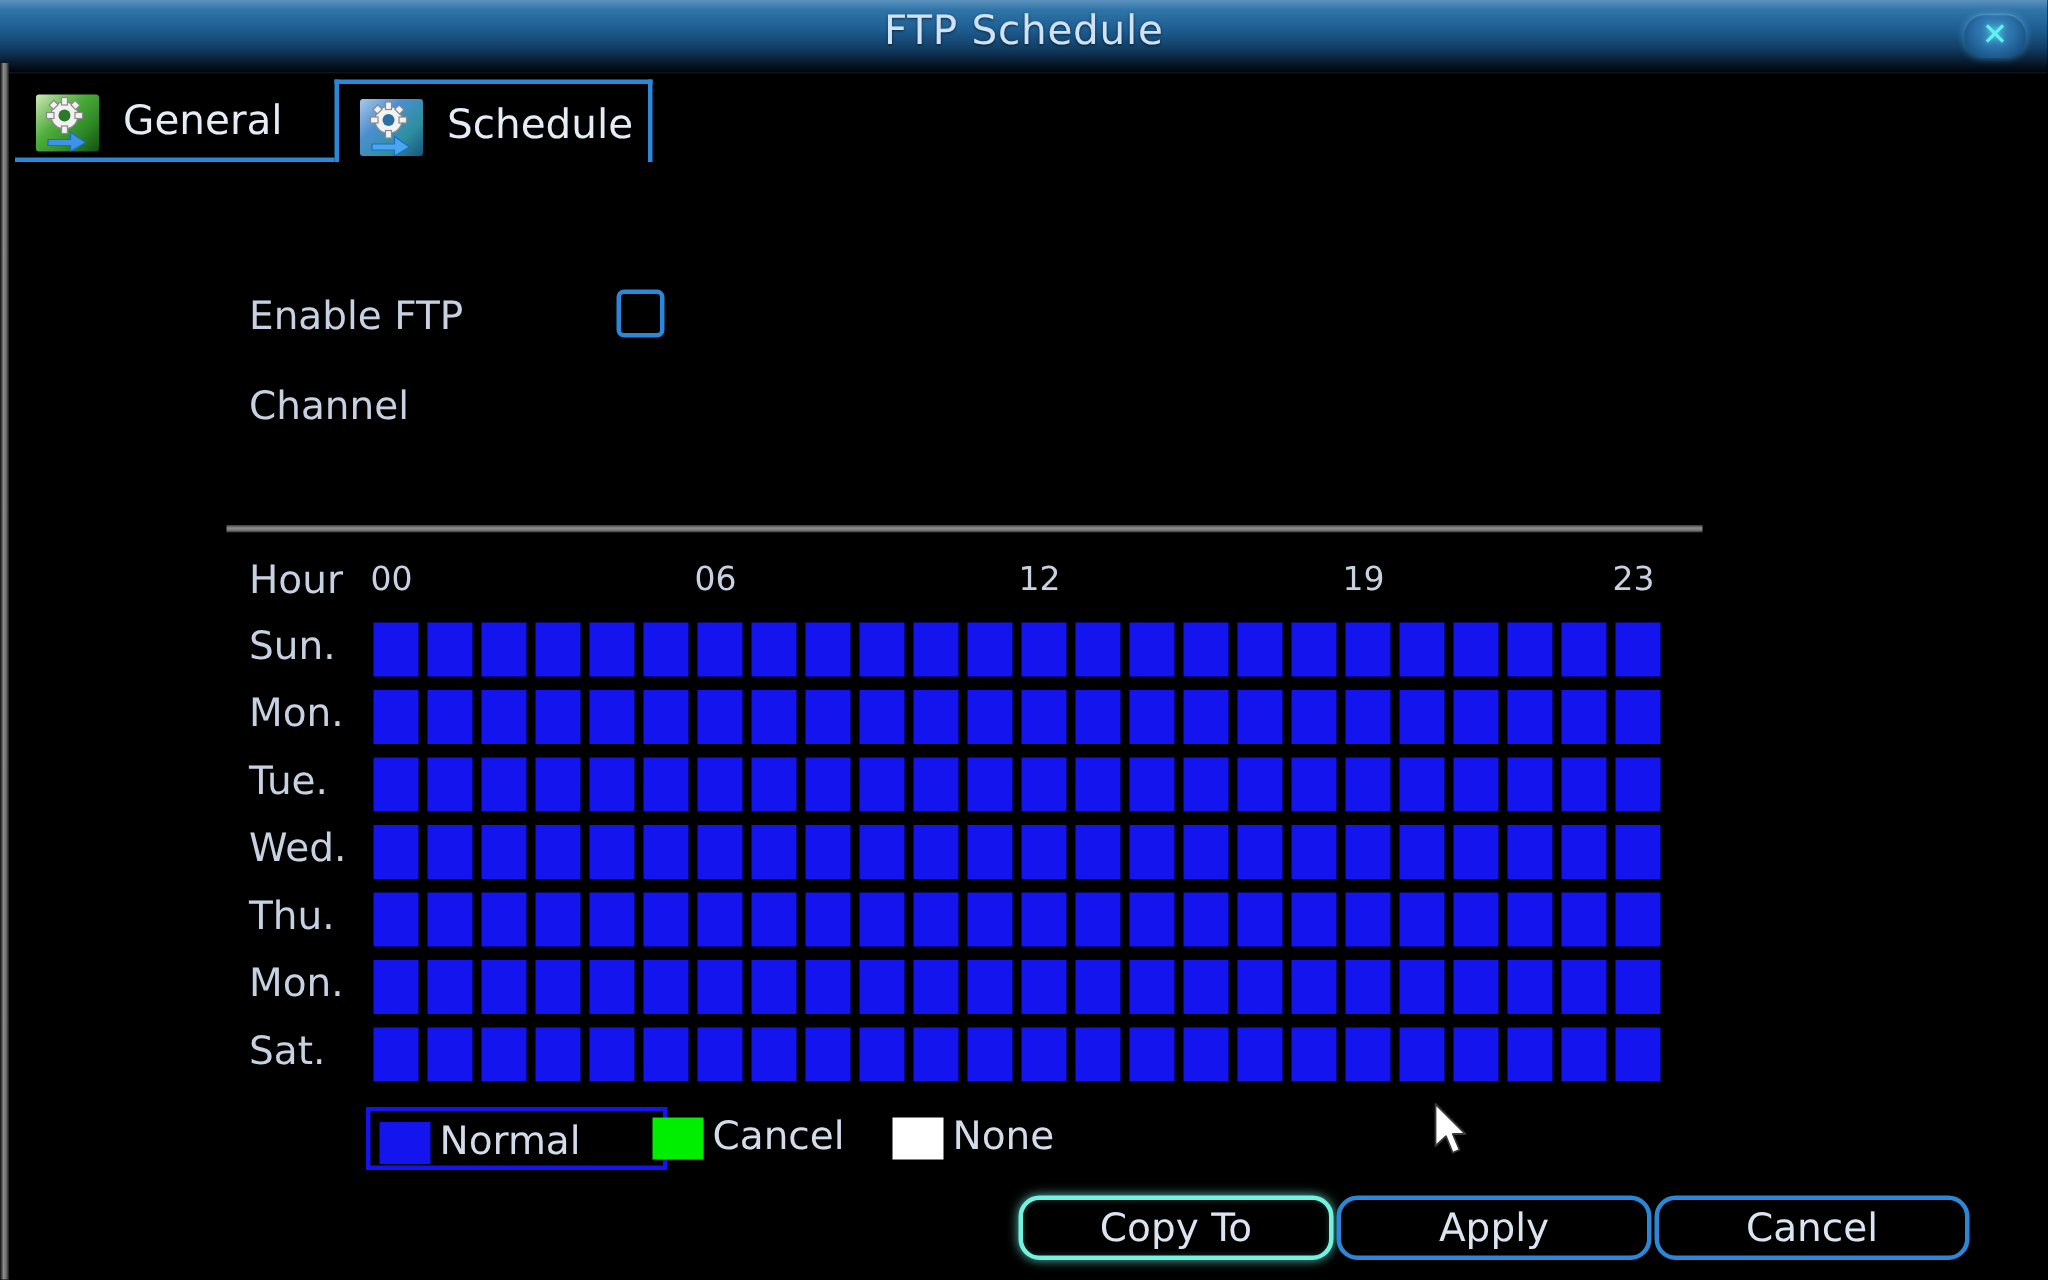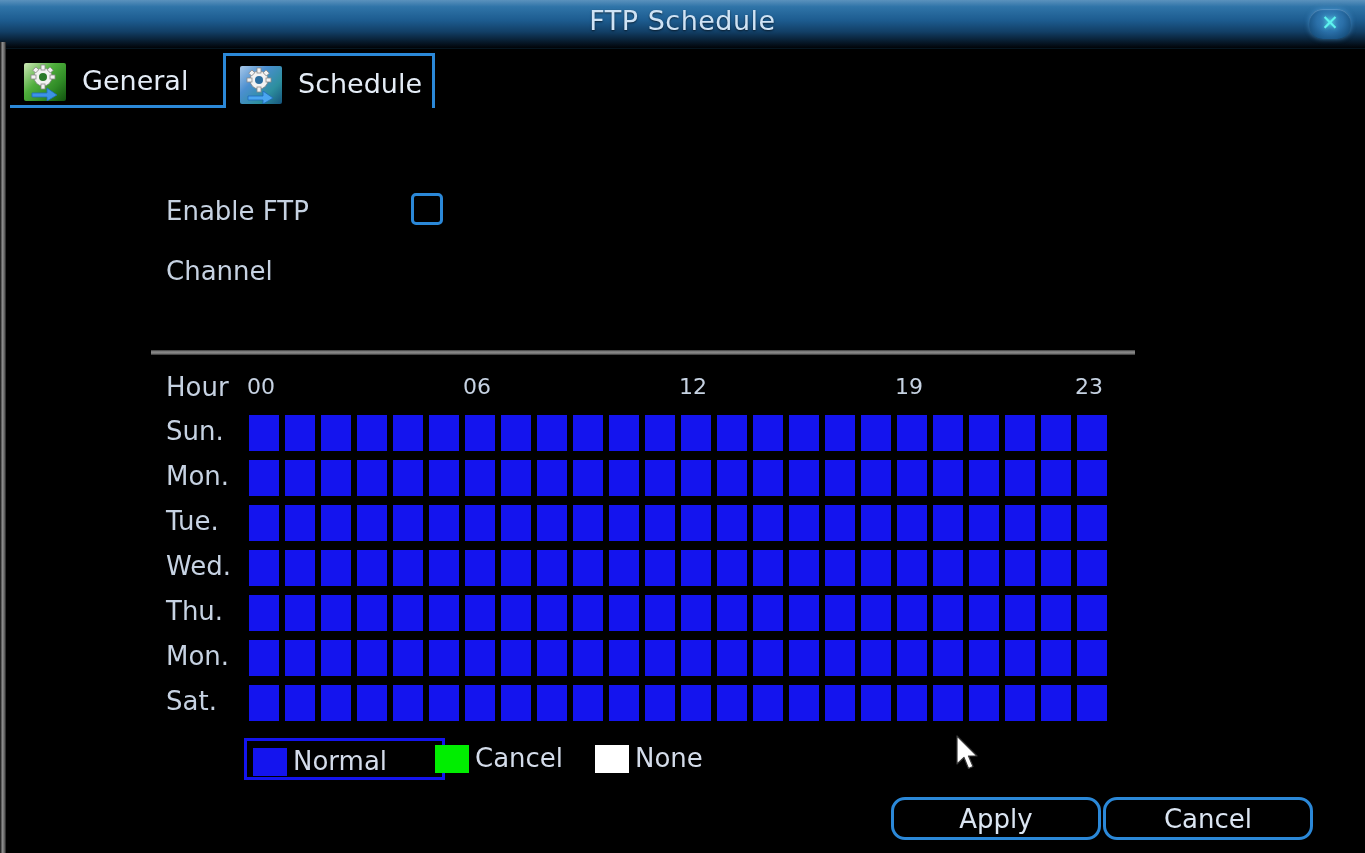--- a/index.html
+++ b/index.html
@@ -661,20 +661,21 @@
           <div class="legend-swatch" style="background: rgb(0, 238, 0);"></div>
           <div class="legend-label">Cancel</div>
         </div>
         <div class="legend-item" style="left: 345px; width: 130px; text-decoration: underline;">
           <div class="legend-swatch" style="background: rgb(255, 255, 255);"></div>
           <div class="legend-label">None</div>
         </div>
       </div>
 
     <div class="footer">
+      <div class="btn btn-copy focused">Copy To</div>
       <div class="btn btn-apply normal">Apply</div>
       <div class="btn btn-cancel normal">Cancel</div>
     </div>
 
     <div class="cursor" style="left: 949px; top: 621px;">
       <svg width="26" height="38" viewBox="0 0 26 38">
         <path d="M2 1 L2 29 L9 22.5 L13.5 33.5 L18 31.5 L13.5 21 L22 21 Z" fill="#ffffff" stroke="#3a3a3a" stroke-width="1.2" stroke-linejoin="round"></path>
       </svg>
     </div>
 

